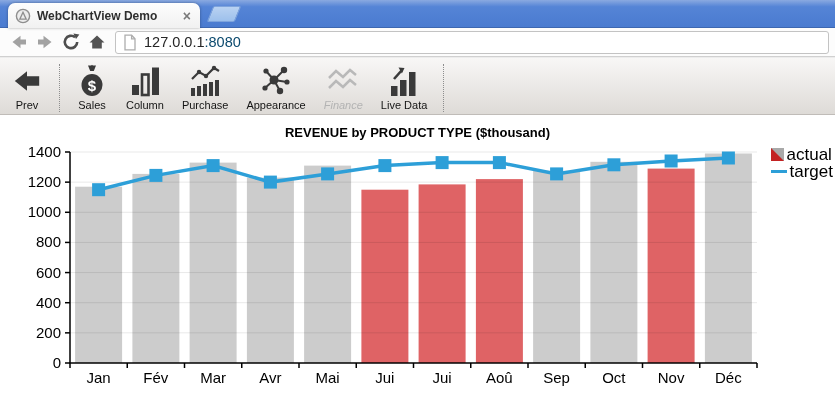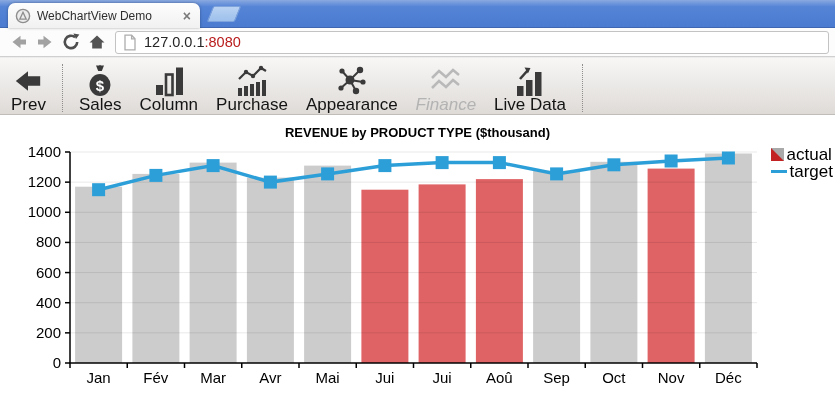--- a/index.html
+++ b/index.html
@@ -10,42 +10,42 @@
   }
   
   .tab-strip { height:28px; position:relative;
     background:linear-gradient(180deg,#8aa9e0 0%,#5584d6 25%,#4a7bd0 100%);
     border-bottom:1px solid #3d67b0; }
   .tab { position:absolute; left:8px; top:3px; width:192px; height:25px;
     background:linear-gradient(#fdfdfd,#f1f1f1);
     border-radius:7px 7px 0 0; display:flex; align-items:center;
     padding:0 7px; box-shadow:0 0 3px rgba(0,0,0,.35); }
   .tab-title { font-size:12px; color:#2e2e2e; flex:1; margin-left:6px;
-    white-space:nowrap; overflow:hidden; }
+    white-space:nowrap; overflow:hidden;font-weight:bold; }
   .tab-close { color:#7a7a7a; font-size:14px; font-weight:bold; padding:0 2px; cursor:default; }
   .newtab-btn { position:absolute; left:210px; top:6px; width:28px; height:16px;
     background:linear-gradient(#b9d2f2,#9dc0ec); border:1px solid #7fa4dc;
     transform:skewX(-22deg); border-radius:2px; }
   .nav-bar { height:29px; background:#fcfcfc; border-bottom:1px solid #d0d0d0;
     display:flex; align-items:center; padding:0 6px; }
   .nav-btn { width:26px; height:24px; display:flex; align-items:center;
     justify-content:center; border-radius:3px; }
   .omnibox { flex:1; height:23px; background:#fff; border:1px solid #c3c3c3;
     border-radius:3px; display:flex; align-items:center; padding:0 7px; margin-left:5px; }
   .url { font-size:14.5px; color:#262626; margin-left:7px; }
-  .url .port { color:#b91c1c; }
+  .url .port { color:#0c4a6e; }
   
   .app-toolbar { height:58px; background:linear-gradient(#f8f7f6,#dedbd7);
     border-top:1px solid #ececec; border-bottom:1px solid #c0bcb8;
     display:flex; align-items:flex-start; padding:3px 2px 0; }
   .tbtn { display:flex; flex-direction:column; align-items:center;
     padding:1px 9px 0; cursor:default; }
   .tbtn .ticon { height:37px; display:flex; align-items:center; justify-content:center;
     color:#3a3a3a; }
-  .tbtn .tlabel { font-size:17px; color:#141414; line-height:12px; }
+  .tbtn .tlabel { font-size:11px; color:#141414; line-height:12px; }
   .tbtn.disabled .ticon { color:#b9b9b9; }
   .tbtn.disabled .tlabel { color:#b3b3b3;font-style:italic; }
   .tsep { width:0; border-left:1px dotted #8d8d8d; height:48px; margin:3px 7px 0; }
   
   .chart-section { position:relative; width:835px; height:301px; margin-top:4px; background:#fff; }
   .chart-title { position:absolute; top:6px; left:0; width:835px; text-align:center;
     font-size:13px; font-weight:bold; color:#000; }
   .legend { position:absolute; top:27px; right:2px; }
   .legend-row { display:flex; align-items:center; height:17px; }
   .swatch-actual { width:13px; height:13px; margin-right:3px;

